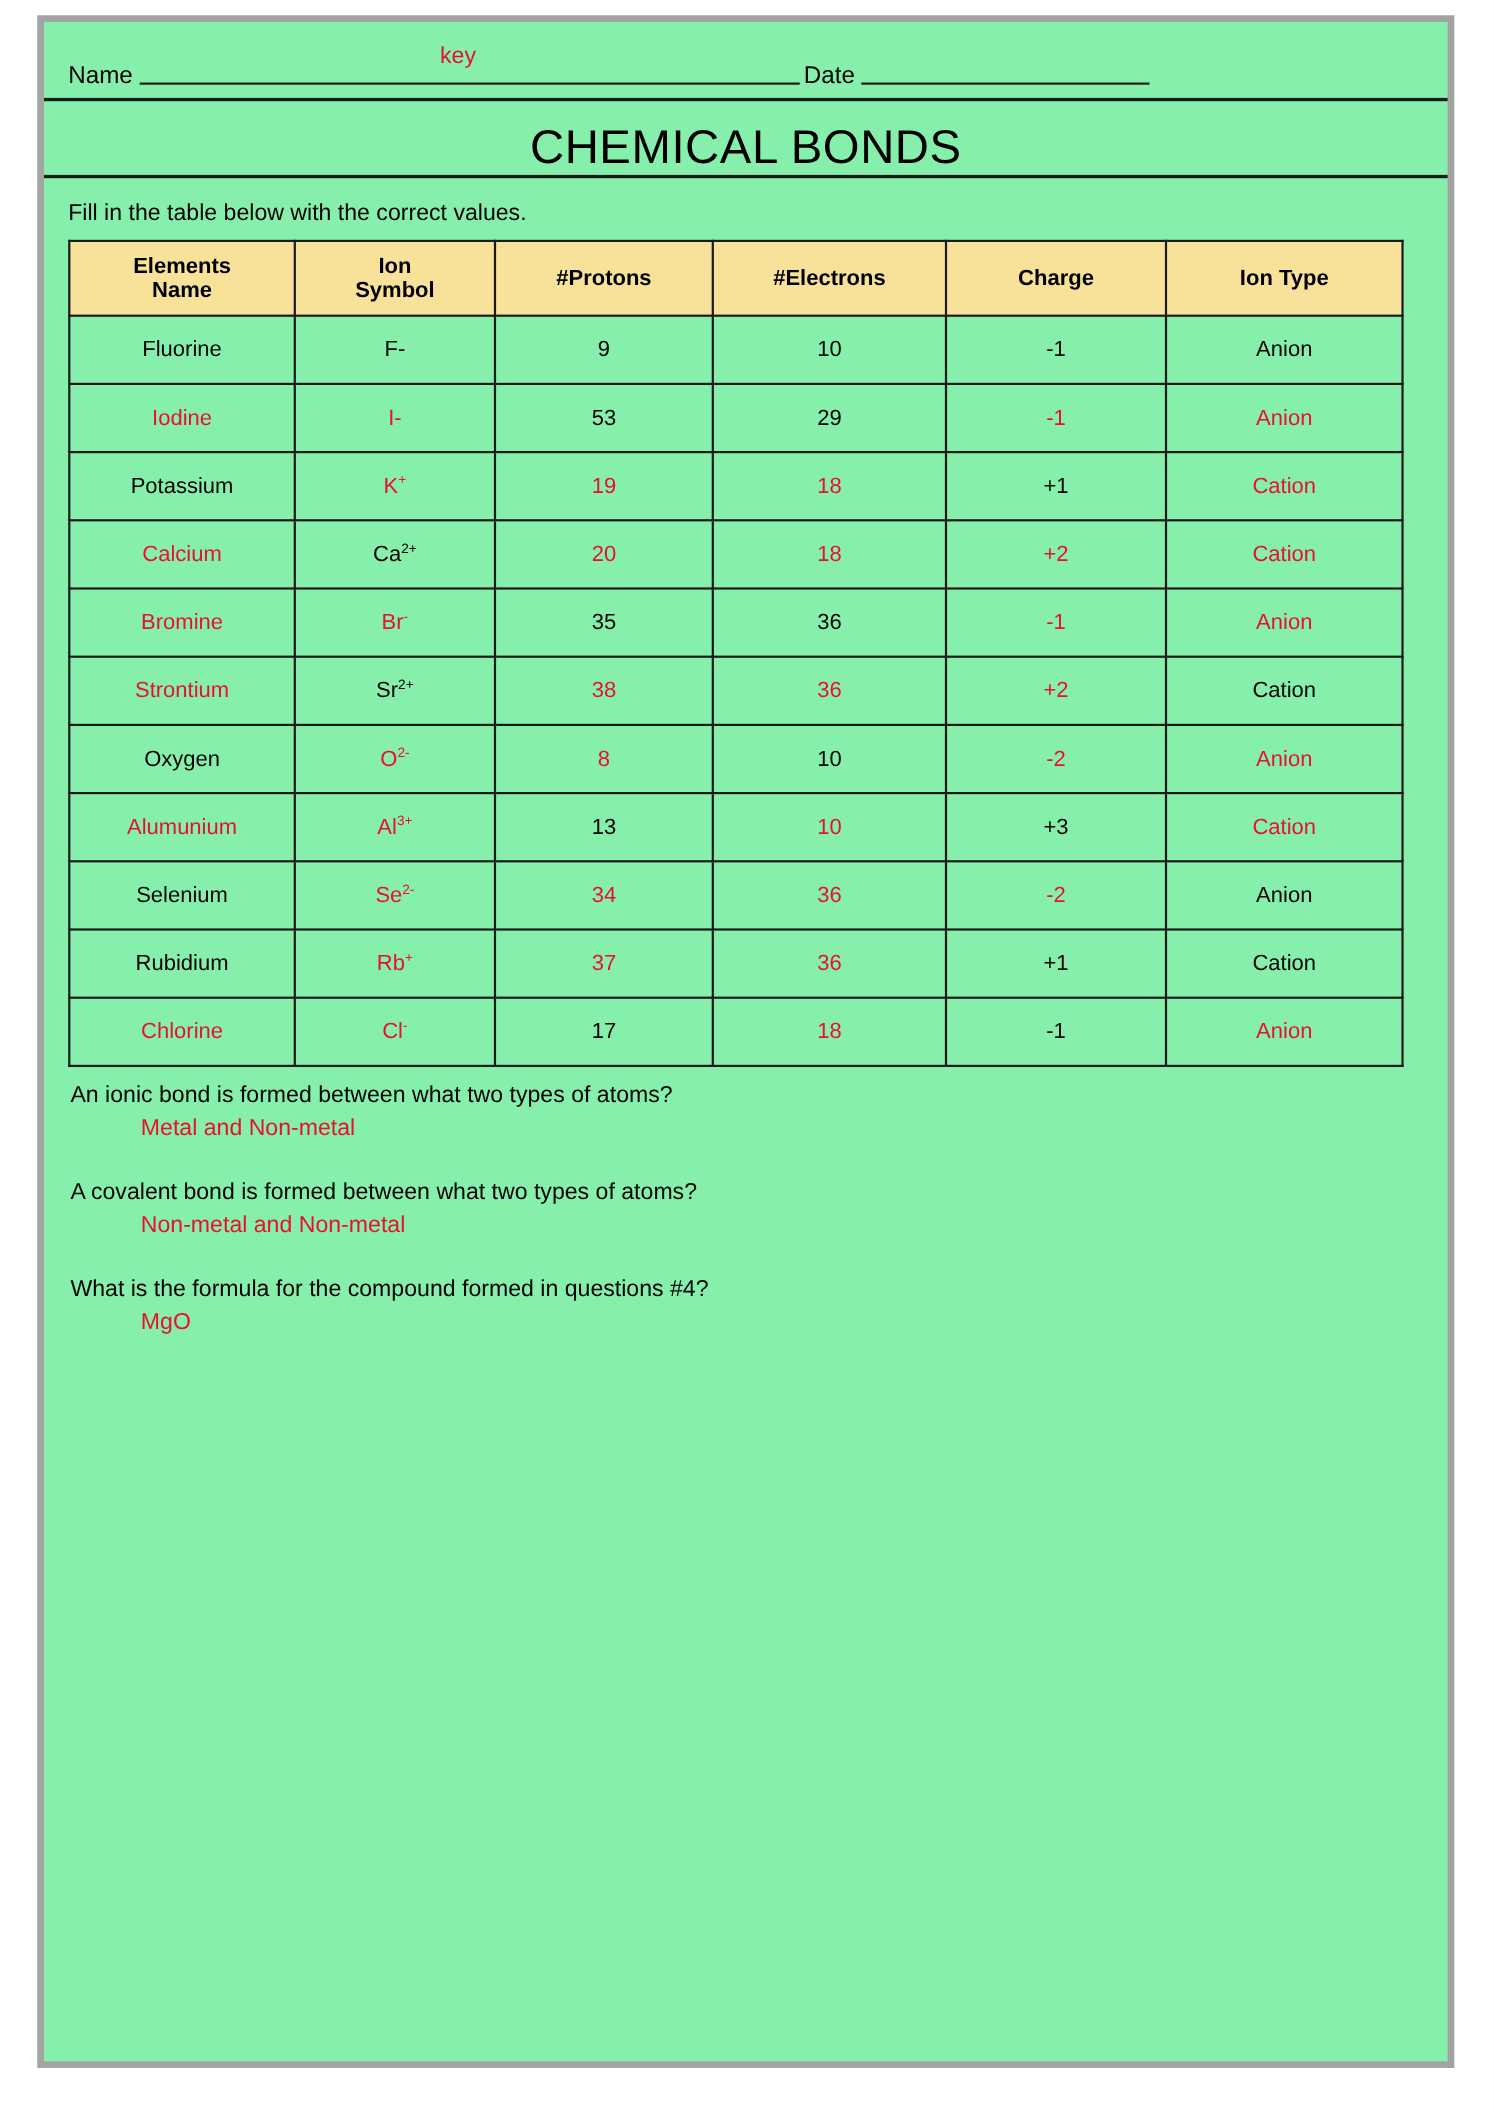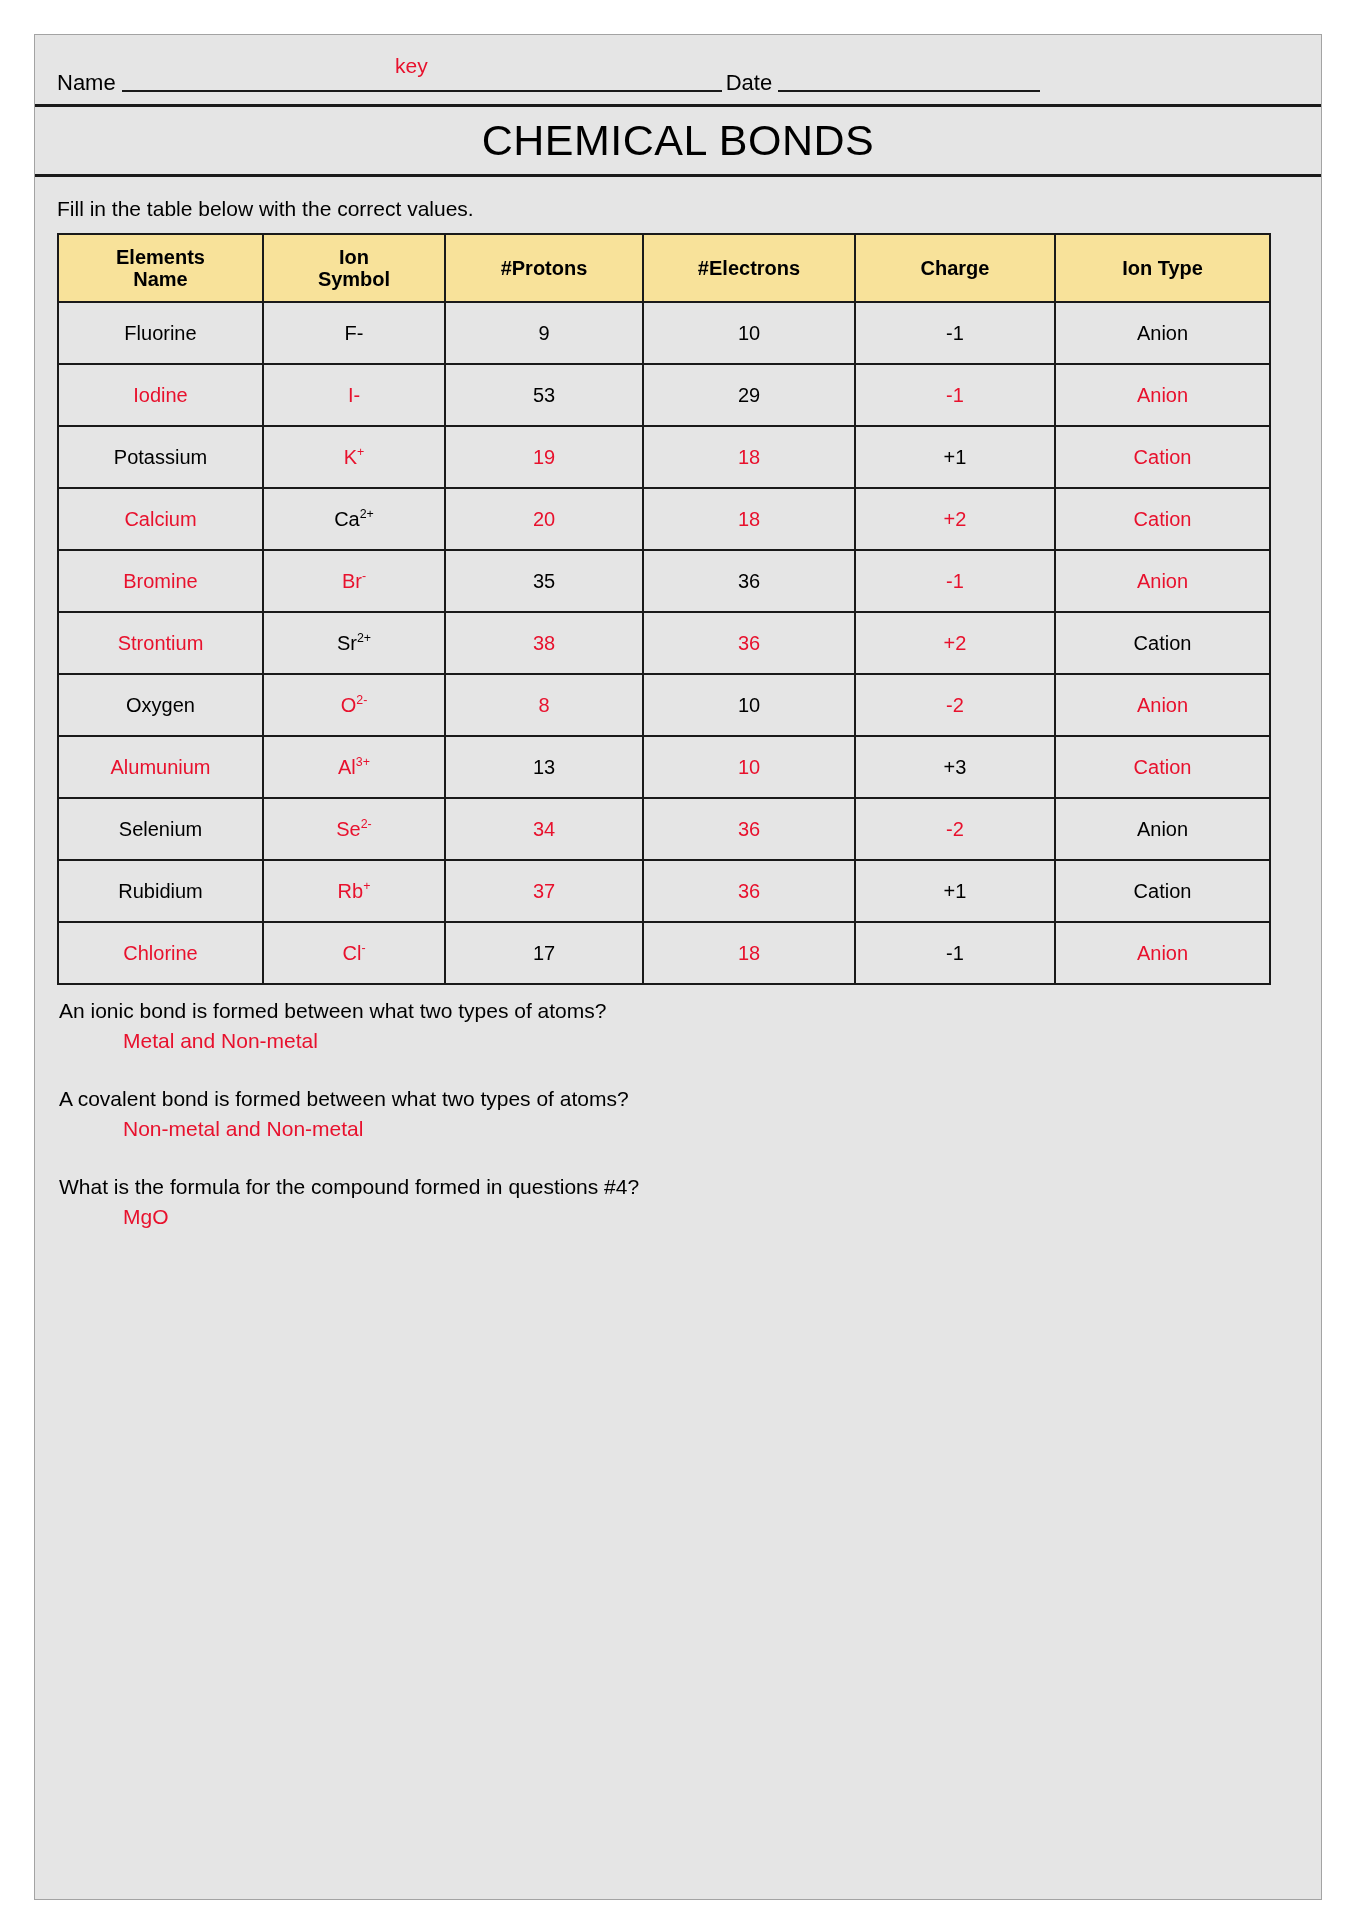--- a/index.html
+++ b/index.html
@@ -12,26 +12,26 @@
     height: 1920px;
     font-family: "Liberation Sans", sans-serif;
     color: #000000;
     position: relative;
     overflow: hidden;
   }
 
   .page {
     position: absolute;
     left: 34px;
-    top: 34px;
+    top: 14px;
     width: 1288px;
     height: 1866px;
-    border: 1px solid #a3a3a3;
+    border: 6px solid #a3a3a3;
     box-sizing: border-box;
-    background: #e5e5e5;
+    background: #86efac;
   }
 
   
   .namebar {
     position: relative;
     height: 72px;
     border-bottom: 3px solid #1a1a1a;
     box-sizing: border-box;
     display: flex;
     align-items: flex-end;
@@ -59,21 +59,21 @@
     font-size: 21px;
     line-height: 1;
   }
 
   
   .title-banner {
     height: 70px;
     border-bottom: 3px solid #1a1a1a;
     box-sizing: border-box;
     display: flex;
-    align-items: center;
+    align-items: flex-end;
     justify-content: center;
   }
   .title-banner .title {
     font-size: 43px;
     letter-spacing: 0.5px;
     font-weight: 400;
   }
 
   
   .body-area {

